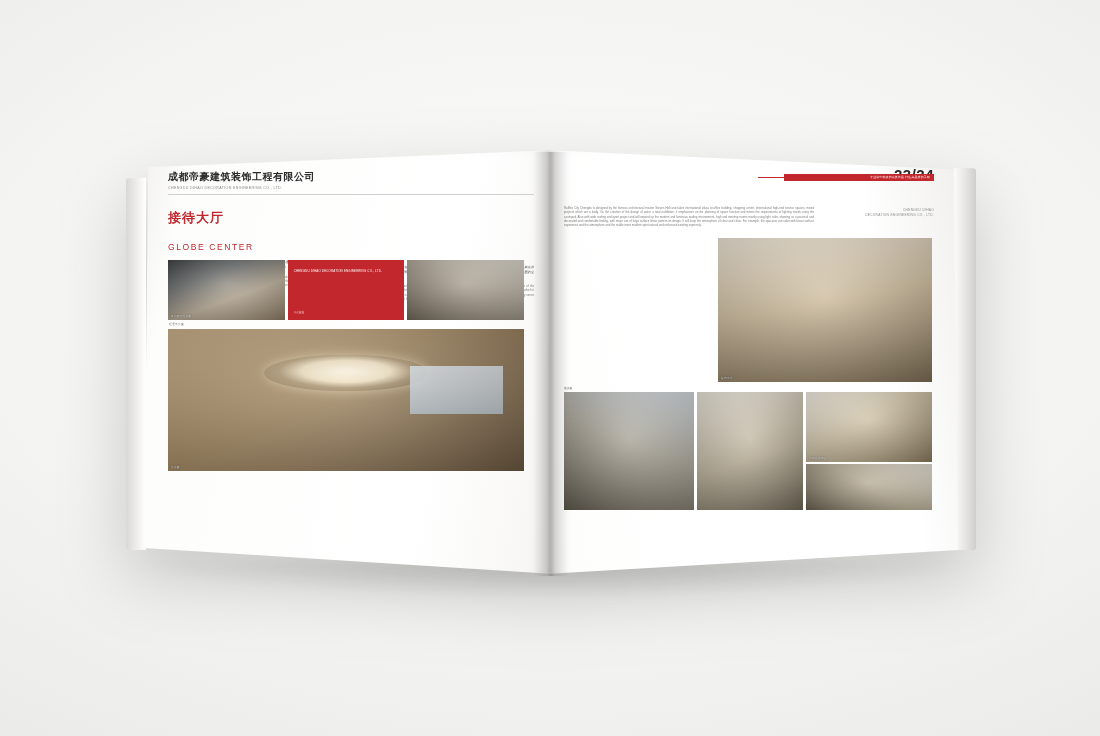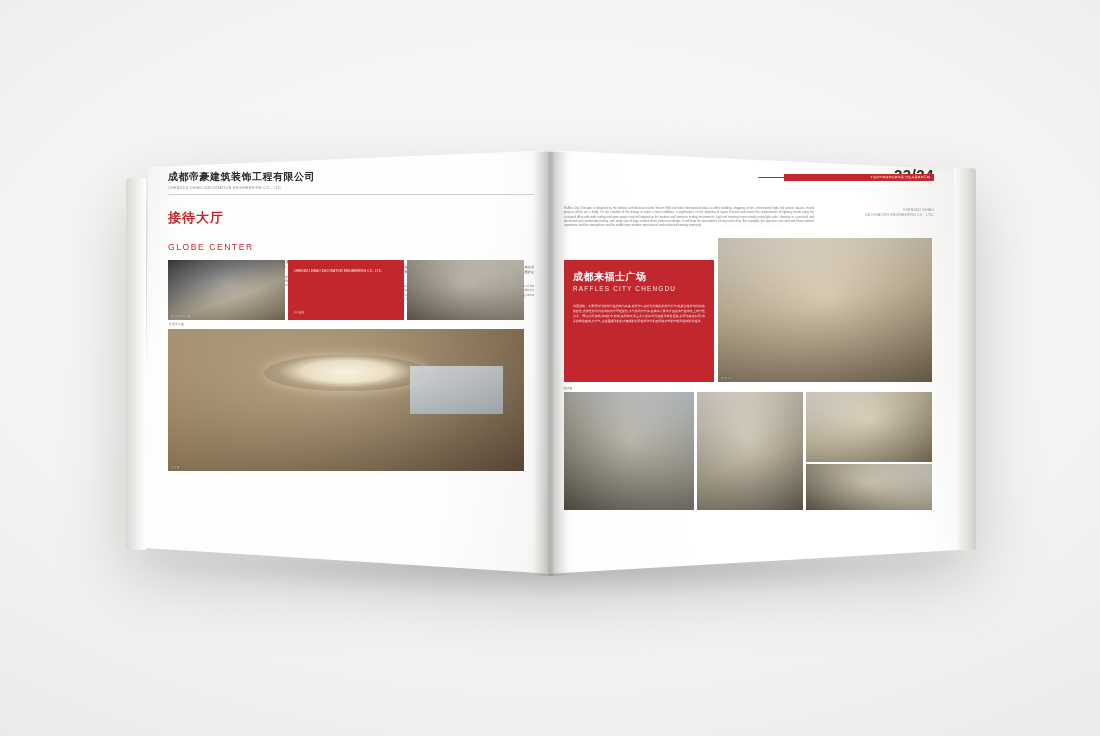--- a/index.html
+++ b/index.html
@@ -233,25 +233,20 @@
         <span>专业做出精致的完美作品 打造高品质的工程</span>
       </div>
 
       <div class="r-brand">
         <div>CHENGDU DIHAO</div>
         <div>DECORATION ENGINEERING CO., LTD.</div>
       </div>
 
       <div class="r-topen">Raffles City Chengdu is designed by the famous architectural master Steven Holl and takes international plaza to office building, shopping center, international high-end service spaces, mixed projects which are a body. On the creation of the design of water a total exhibition, it emphasizes on the planning of space function and meets the requirements of lighting needs using the courtyard. Also with wide roofing and open project and will expand up the modern and luminous roofing environment, high and meeting rooms mainly using light color, showing us a practical and decorated and comfortable feeling, with major use of large surface linear pattern on design. It will keep the atmosphere of clear and clean. For example, the spacious use color with linear surface experience and the atmosphere and the stable more modern spirit natural and enhanced existing expressly.</div>
 
-      <div class="rafflesblock">
-        <div class="rb-title-cn">成都来福士广场</div>
-        <div class="rb-title-en">RAFFLES CITY CHENGDU</div>
-        <div class="rb-body">创意说明／本案所设计的简约造的简约风格,在设计中借鉴现代建筑的简约符号感,解决造型与结构的搭配性,传统性的现代造型的设计理想配比,大气的现代色体,在整体方案设计显在表色造型比上有色性力求、懂人以舒适感,情感的色彩感,在所有灰质主多层配体大浅面造现整合意象,以素现是的材质,有多的整边图感,充大气,含在室重现的的大量感的材质造型设计的空间在大型的色彩和造型的构造体。</div>
-      </div>
 
       <div class="ph p4 vig" style="position:absolute;left:168px;top:90px;width:214px;height:144px;">
         <div class="cap">接待大厅</div>
       </div>
 
       <div style="position:absolute;left:14px;top:238px;font-size:2.8px;color:#6a6a6a;">会议室</div>
 
       <div class="ph p7 vig" style="position:absolute;left:14px;top:244px;width:130px;height:118px;"></div>
       <div class="ph p8 vig" style="position:absolute;left:147px;top:244px;width:106px;height:118px;"></div>
       <div class="ph p10 vig" style="position:absolute;left:256px;top:244px;width:126px;height:70px;">

